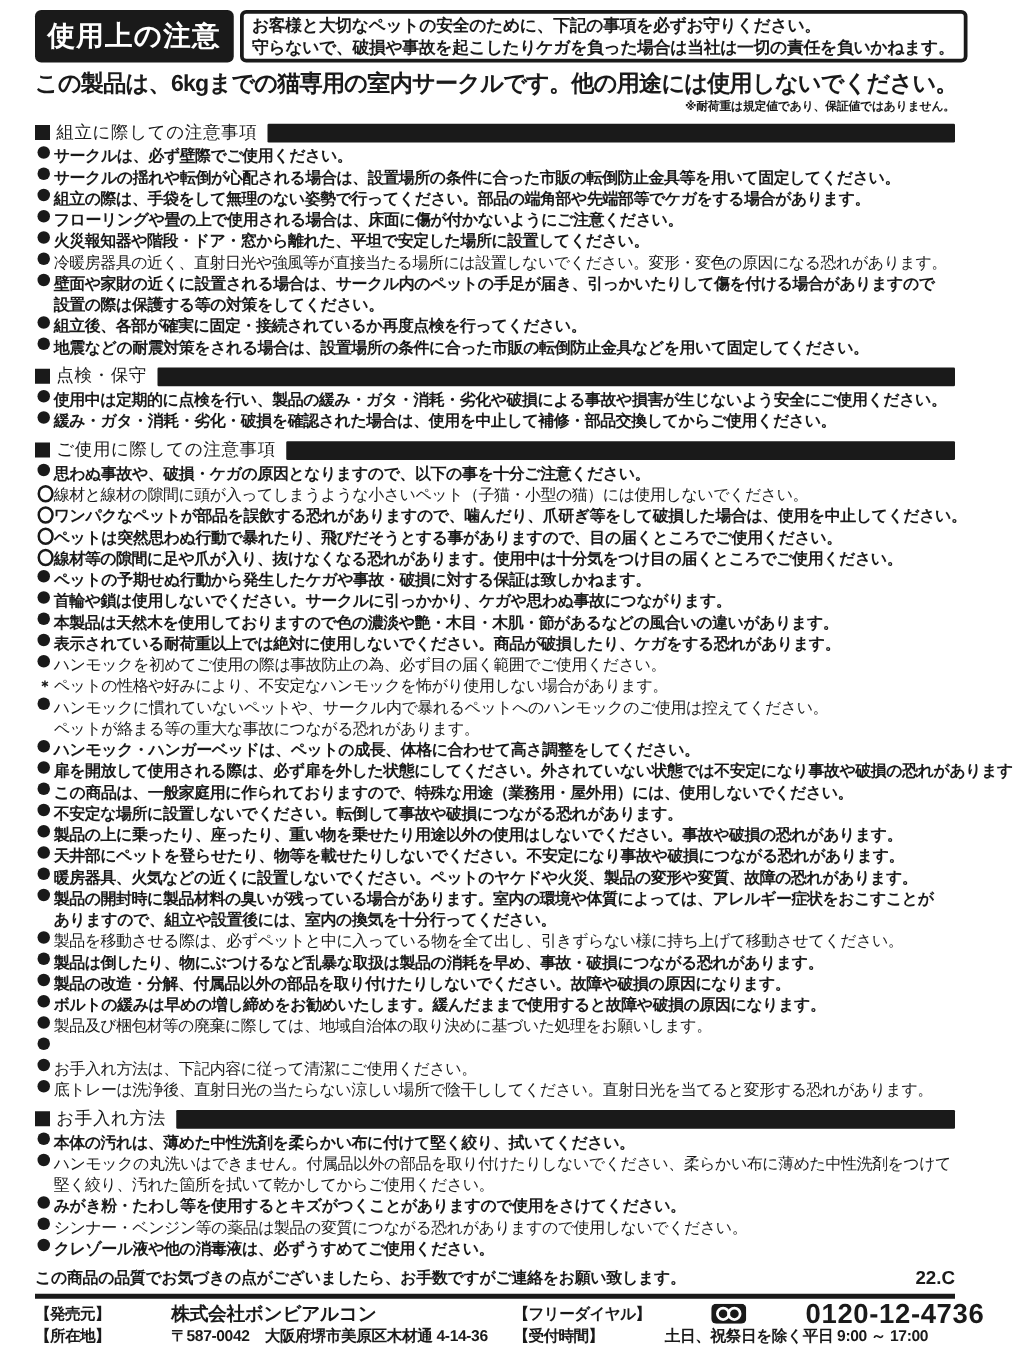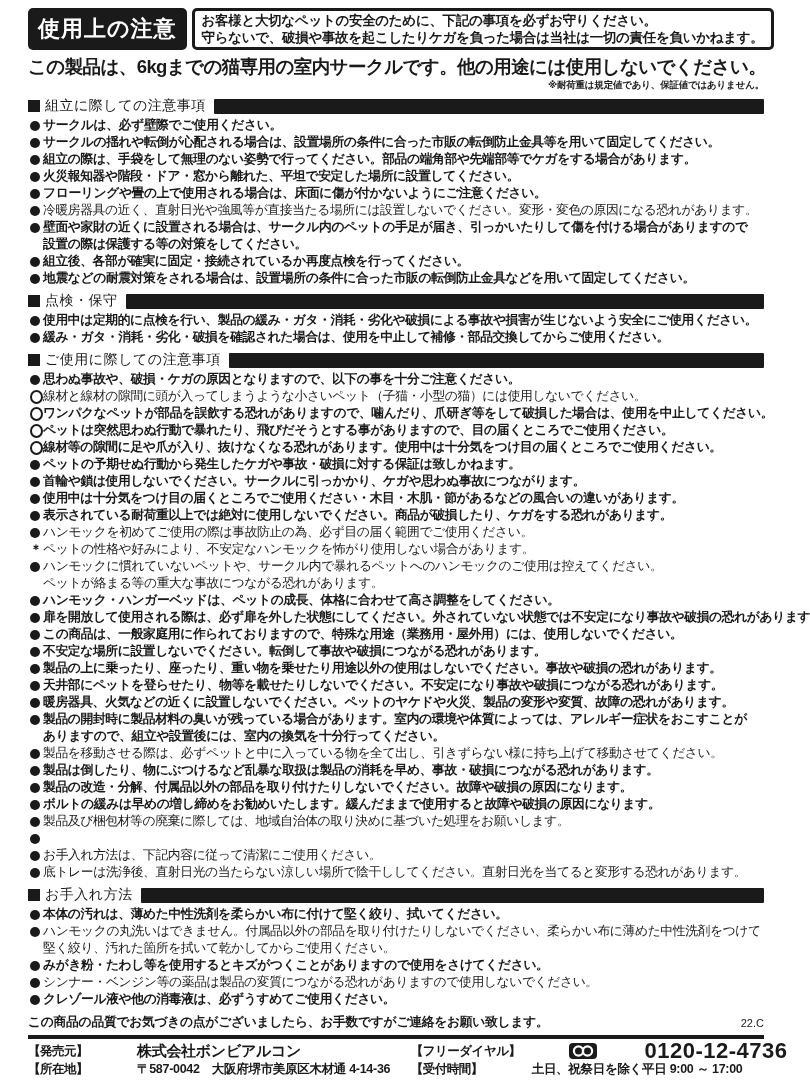--- a/index.html
+++ b/index.html
@@ -24,33 +24,33 @@
   .notice-line { font-size:13.5px; font-weight:700; letter-spacing:-0.3px; line-height:17px; white-space:nowrap; }
   .statement { margin-top:4px; font-size:18.5px; font-weight:700; letter-spacing:-0.6px; white-space:nowrap; }
   .footnote { font-size:9.5px; font-weight:700; text-align:right; letter-spacing:-0.2px; margin-top:0px; }
   
   .section { margin-top:5px; }
   .sec-h { display:flex; align-items:center; margin-bottom:2px; }
   .sq { width:12px; height:12px; background:var(--ink); flex:0 0 auto; margin-right:5px; }
   .sec-t { font-size:14px; font-weight:400; letter-spacing:0.5px; white-space:nowrap; }
   .bar { flex:1 1 auto; height:15px; background:var(--ink); margin-left:8px; border-radius:1px; }
   .items { padding-left:2px; }
-  .item { display:flex; align-items:center; height:17px; white-space:nowrap; }
+  .item { display:flex; align-items:flex-start; height:17px; white-space:nowrap; }
   .item.b .tx { font-weight:700; }
   .item.n .tx { font-weight:400; }
   .tx { font-size:12.8px; letter-spacing:-0.4px; }
   .mk { flex:0 0 13px; width:13px; display:inline-flex; align-items:center; }
   .mk.dot::before { content:""; width:10px; height:10px; border-radius:50%; background:var(--ink); }
   .mk.ring::before { content:""; width:10px; height:10px; border-radius:50%; border:2.6px solid var(--ink); background:#fff; }
   .mk.star { font-size:12px; font-weight:700; }
   .mk.none { }
   
   .closing { display:flex; justify-content:space-between; align-items:center; margin-top:6px; }
   .closing-note { font-size:12.8px; font-weight:700; letter-spacing:-0.3px; }
-  .rev { font-size:11px; font-weight:400; }
+  .rev { font-size:15px; font-weight:700; }
   .divider { border-top:4px solid var(--ink); margin-top:4px; }
   .footer { display:flex; margin-top:4px; }
   .f-col { display:flex; flex-direction:column; gap:2px; }
   .f-left { flex:0 0 52%; }
   .f-right { flex:1 1 auto; }
   .f-row { display:flex; align-items:center; height:16px; white-space:nowrap;gap:43px; }
   .f-label { font-size:12.5px; font-weight:700; letter-spacing:-0.5px; margin-right:6px; }
   .f-val { font-size:12.5px; font-weight:700; letter-spacing:-0.3px; }
   .phone { font-size:22px; font-weight:700; letter-spacing:0.5px; }
   .dial-icon { display:inline-flex; margin-right:4px; }
@@ -86,25 +86,25 @@
           <div class="item b">
             <span class="mk dot"></span>
             <span class="tx">サークルの揺れや転倒が心配される場合は、設置場所の条件に合った市販の転倒防止金具等を用いて固定してください。</span>
           </div>
           <div class="item b">
             <span class="mk dot"></span>
             <span class="tx">組立の際は、手袋をして無理のない姿勢で行ってください。部品の端角部や先端部等でケガをする場合があります。</span>
           </div>
           <div class="item b">
             <span class="mk dot"></span>
+            <span class="tx">フローリングや畳の上で使用される場合は、床面に傷が付かないようにご注意ください。</span>
+          </div>
+          <div class="item b">
+            <span class="mk dot"></span>
             <span class="tx">火災報知器や階段・ドア・窓から離れた、平坦で安定した場所に設置してください。</span>
-          </div>
-          <div class="item b">
-            <span class="mk dot"></span>
-            <span class="tx">フローリングや畳の上で使用される場合は、床面に傷が付かないようにご注意ください。</span>
           </div>
           <div class="item n">
             <span class="mk dot"></span>
             <span class="tx">冷暖房器具の近く、直射日光や強風等が直接当たる場所には設置しないでください。変形・変色の原因になる恐れがあります。</span>
           </div>
           <div class="item b">
             <span class="mk dot"></span>
             <span class="tx">壁面や家財の近くに設置される場合は、サークル内のペットの手足が届き、引っかいたりして傷を付ける場合がありますので</span>
           </div>
           <div class="item b">
@@ -168,21 +168,21 @@
           <div class="item b">
             <span class="mk dot"></span>
             <span class="tx">ペットの予期せぬ行動から発生したケガや事故・破損に対する保証は致しかねます。</span>
           </div>
           <div class="item b">
             <span class="mk dot"></span>
             <span class="tx">首輪や鎖は使用しないでください。サークルに引っかかり、ケガや思わぬ事故につながります。</span>
           </div>
           <div class="item b">
             <span class="mk dot"></span>
-            <span class="tx">使用中は十分気をつけ目の届くところでご使用ください・木目・木肌・節があるなどの風合いの違いがあります。</span>
+            <span class="tx">本製品は天然木を使用しておりますので色の濃淡や艶・木目・木肌・節があるなどの風合いの違いがあります。</span>
           </div>
           <div class="item b">
             <span class="mk dot"></span>
             <span class="tx">表示されている耐荷重以上では絶対に使用しないでください。商品が破損したり、ケガをする恐れがあります。</span>
           </div>
           <div class="item n">
             <span class="mk dot"></span>
             <span class="tx">ハンモックを初めてご使用の際は事故防止の為、必ず目の届く範囲でご使用ください。</span>
           </div>
           <div class="item n">

